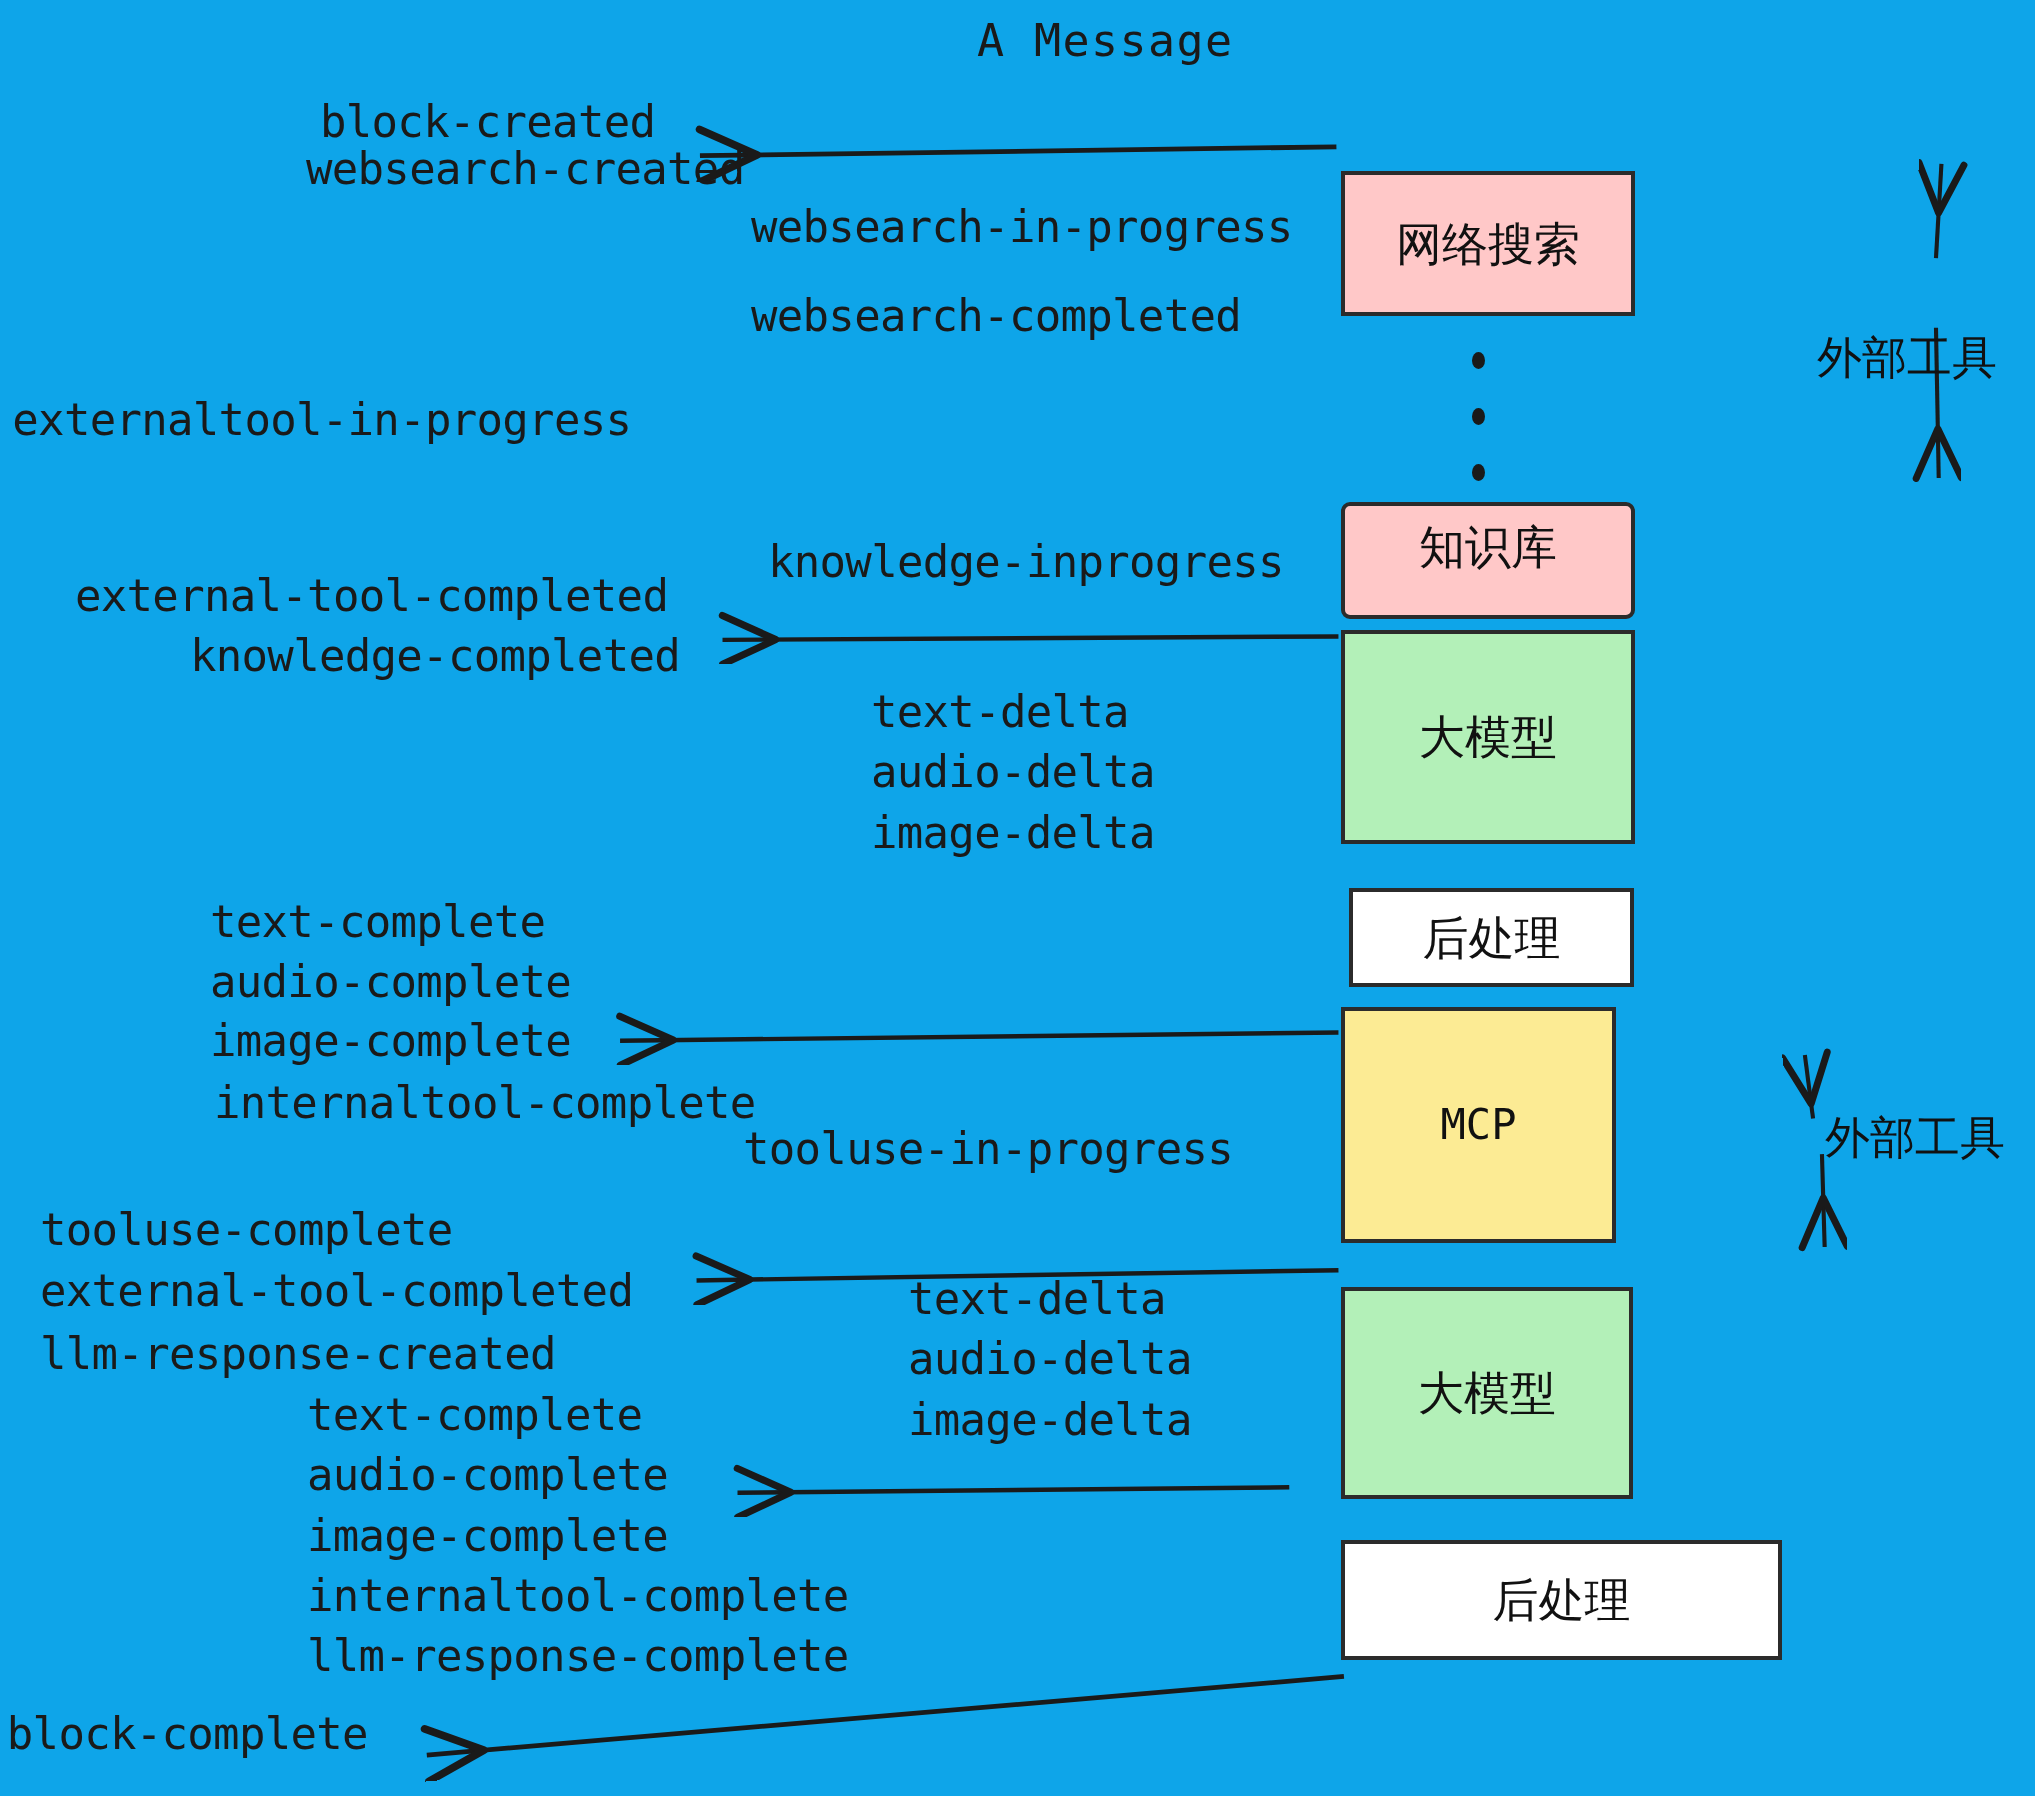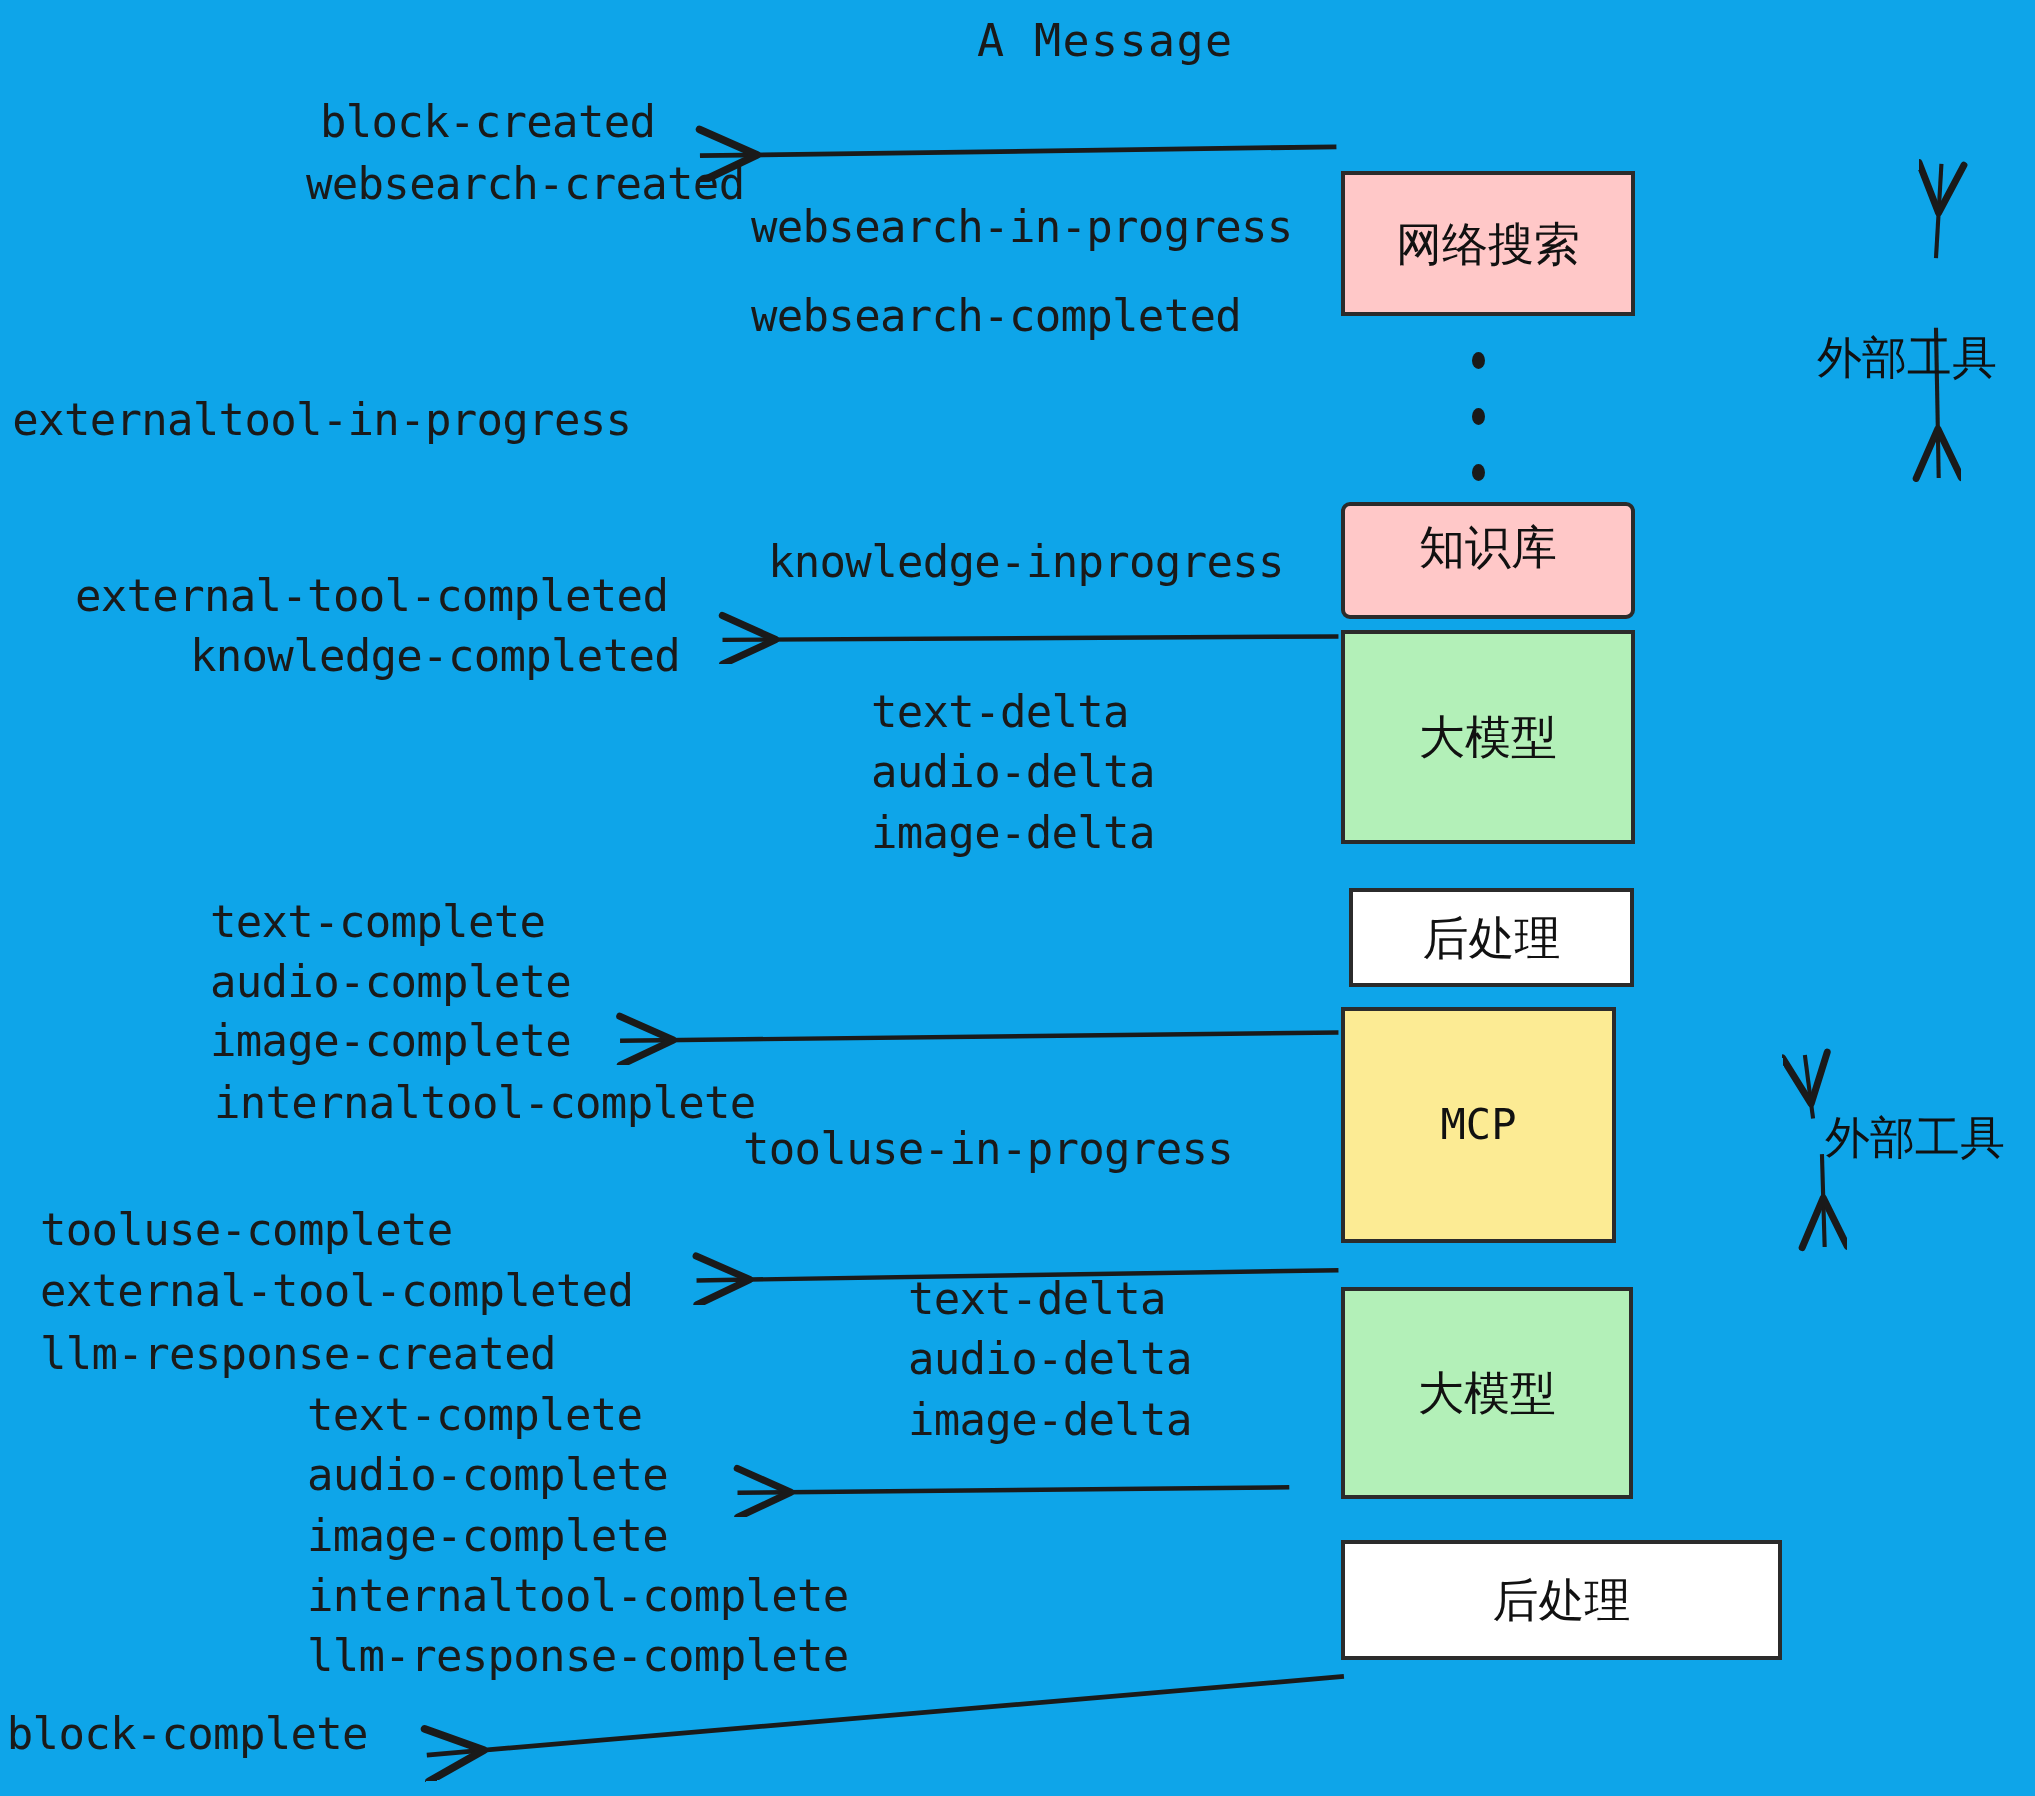--- a/index.html
+++ b/index.html
@@ -144,21 +144,21 @@
   </div>
 
   <div class="node-box align-center" style="left:1341px; top:1540px; width:441px; height:120px; background:#FFFFFF;">
     <span class="node-label">后处理</span>
   </div>
 
   <div class="side-label" style="left:1817px; top:335px;">外部工具</div>
   <div class="side-label" style="left:1825px; top:1115px;">外部工具</div>
 
   <div class="evt" style="left:320px; top:100px;">block-created</div>
-  <div class="evt" style="left:306px; top:162px;">websearch-created</div>
+  <div class="evt" style="left:306px; top:147px;">websearch-created</div>
   <div class="evt" style="left:751px; top:205px;">websearch-in-progress</div>
   <div class="evt" style="left:751px; top:294px;">websearch-completed</div>
   <div class="evt" style="left:12.3px; top:398px;">externaltool-in-progress</div>
   <div class="evt" style="left:768px; top:540px;">knowledge-inprogress</div>
   <div class="evt" style="left:75px; top:574px;">external-tool-completed</div>
   <div class="evt" style="left:190px; top:634px;">knowledge-completed</div>
   <div class="evt" style="left:871px; top:690px;">text-delta</div>
   <div class="evt" style="left:871px; top:750px;">audio-delta</div>
   <div class="evt" style="left:871px; top:811px;">image-delta</div>
   <div class="evt" style="left:210px; top:900px;">text-complete</div>

